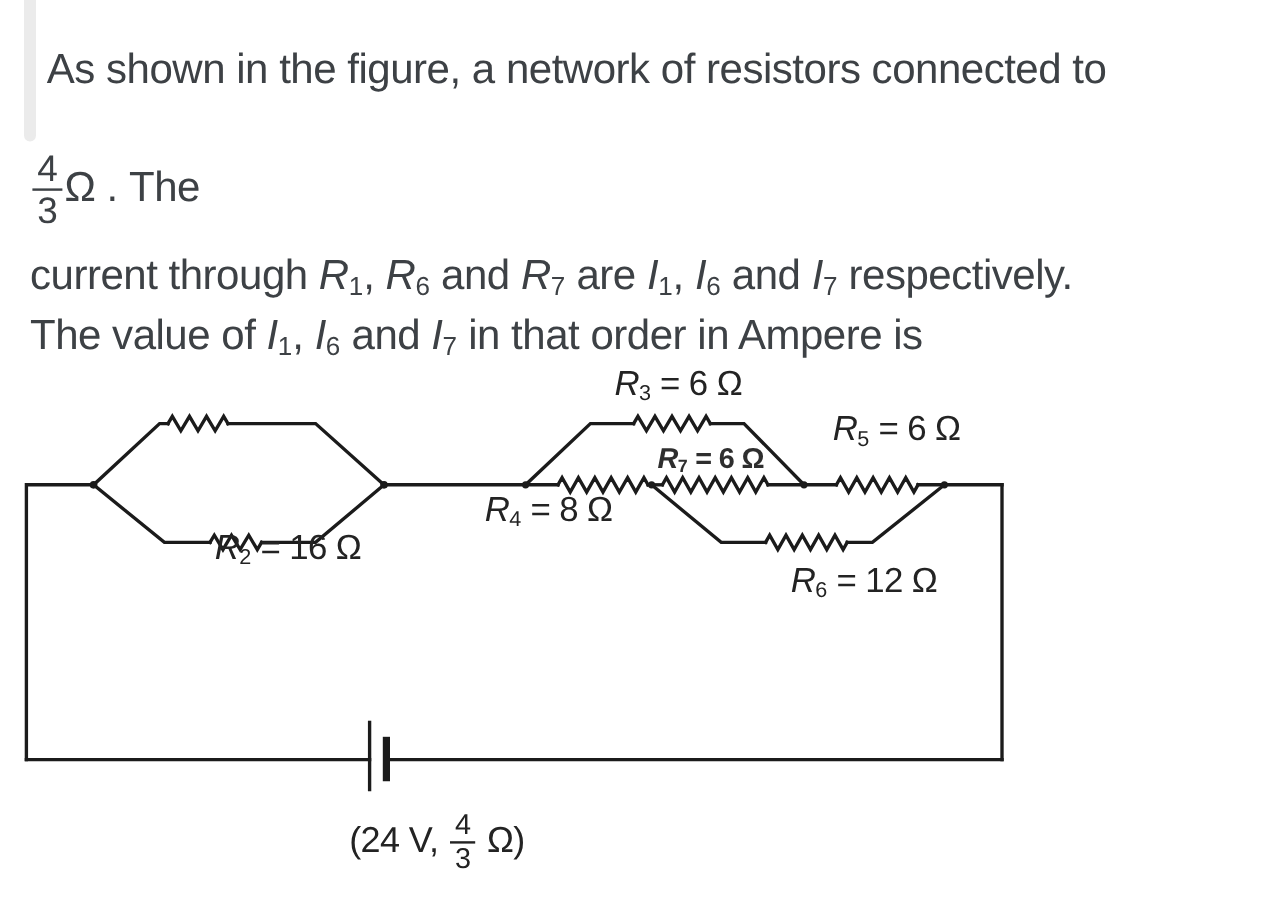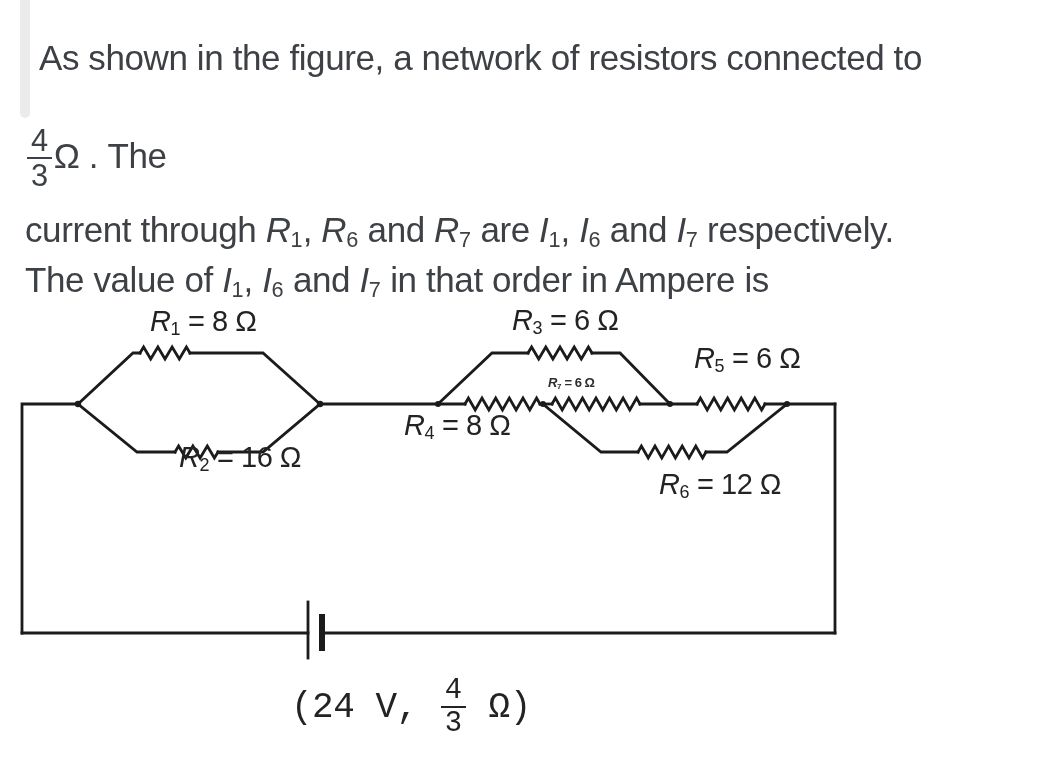--- a/index.html
+++ b/index.html
@@ -17,22 +17,22 @@
   .sub{font-size:0.62em;vertical-align:-0.24em;letter-spacing:0;}
   .frac{display:inline-block;vertical-align:middle;text-align:center;
         line-height:1.02;font-size:0.88em;margin:0 2px;}
   .frac .num{display:block;border-bottom:2.5px solid currentColor;padding:0 4px 1px;}
   .frac .den{display:block;padding-top:1px;}
   .figure{position:absolute;left:0;top:0;width:1057px;height:769px;}
   .circuit-svg{position:absolute;left:0;top:0;}
   .fig-label{position:absolute;font-size:29px;line-height:29px;letter-spacing:-0.5px;
              color:#232323;white-space:pre;}
   .fig-label .frac{font-size:0.8em;}
-  #lbl-r7{font-size:13px;line-height:20px;font-weight:700;color:#2e2e2e;}
-  #lbl-battery{font-size:36px;line-height:30px;font-family:Liberation Mono, monospace;}
+  #lbl-r7{font-size:24px;line-height:20px;font-weight:700;color:#2e2e2e;}
+  #lbl-battery{font-size:30px;line-height:30px;}
 </style>
 </head>
 <body>
 
 <div class="page">
 
   <div class="gray-bar"></div>
 
   <div class="qline line1"><span>As shown in the figure, a network of resistors connected to</span></div>
   <div class="qline line2"><span class="frac"><span class="num">4</span><span class="den">3</span></span><span>Ω</span><span> . The</span></div>
@@ -79,21 +79,20 @@
       <g fill="#1b1b1b" stroke="none">
         <circle cx="78" cy="404" r="3.2"></circle>
         <circle cx="320" cy="404" r="3.2"></circle>
         <circle cx="438" cy="404" r="3"></circle>
         <circle cx="543" cy="404" r="3"></circle>
         <circle cx="670" cy="404" r="3"></circle>
         <circle cx="787" cy="404" r="3"></circle>
       </g>
     </svg>
 
-    <div class="fig-label" id="lbl-r1" style="left:150px;top:307px"><span class="var">R</span><span class="sub">1</span><span> = 8 Ω</span></div>
     <div class="fig-label" id="lbl-r3" style="left:512px;top:306px"><span class="var">R</span><span class="sub">3</span><span> = 6 Ω</span></div>
     <div class="fig-label" id="lbl-r5" style="left:694px;top:344px"><span class="var">R</span><span class="sub">5</span><span> = 6 Ω</span></div>
     <div class="fig-label" id="lbl-r7" style="left:548px;top:373px"><span class="var">R</span><span class="sub">7</span><span> = 6 Ω</span></div>
     <div class="fig-label" id="lbl-r4" style="left:404px;top:411px"><span class="var">R</span><span class="sub">4</span><span> = 8 Ω</span></div>
     <div class="fig-label" id="lbl-r2" style="left:179px;top:443px"><span class="var">R</span><span class="sub">2</span><span> = 16 Ω</span></div>
     <div class="fig-label" id="lbl-r6" style="left:659px;top:470px"><span class="var">R</span><span class="sub">6</span><span> = 12 Ω</span></div>
     <div class="fig-label" id="lbl-battery" style="left:291px;top:676px"><span>(24 V, </span><span class="frac"><span class="num">4</span><span class="den">3</span></span><span> Ω)</span></div>
   </div>
 
 </div>

